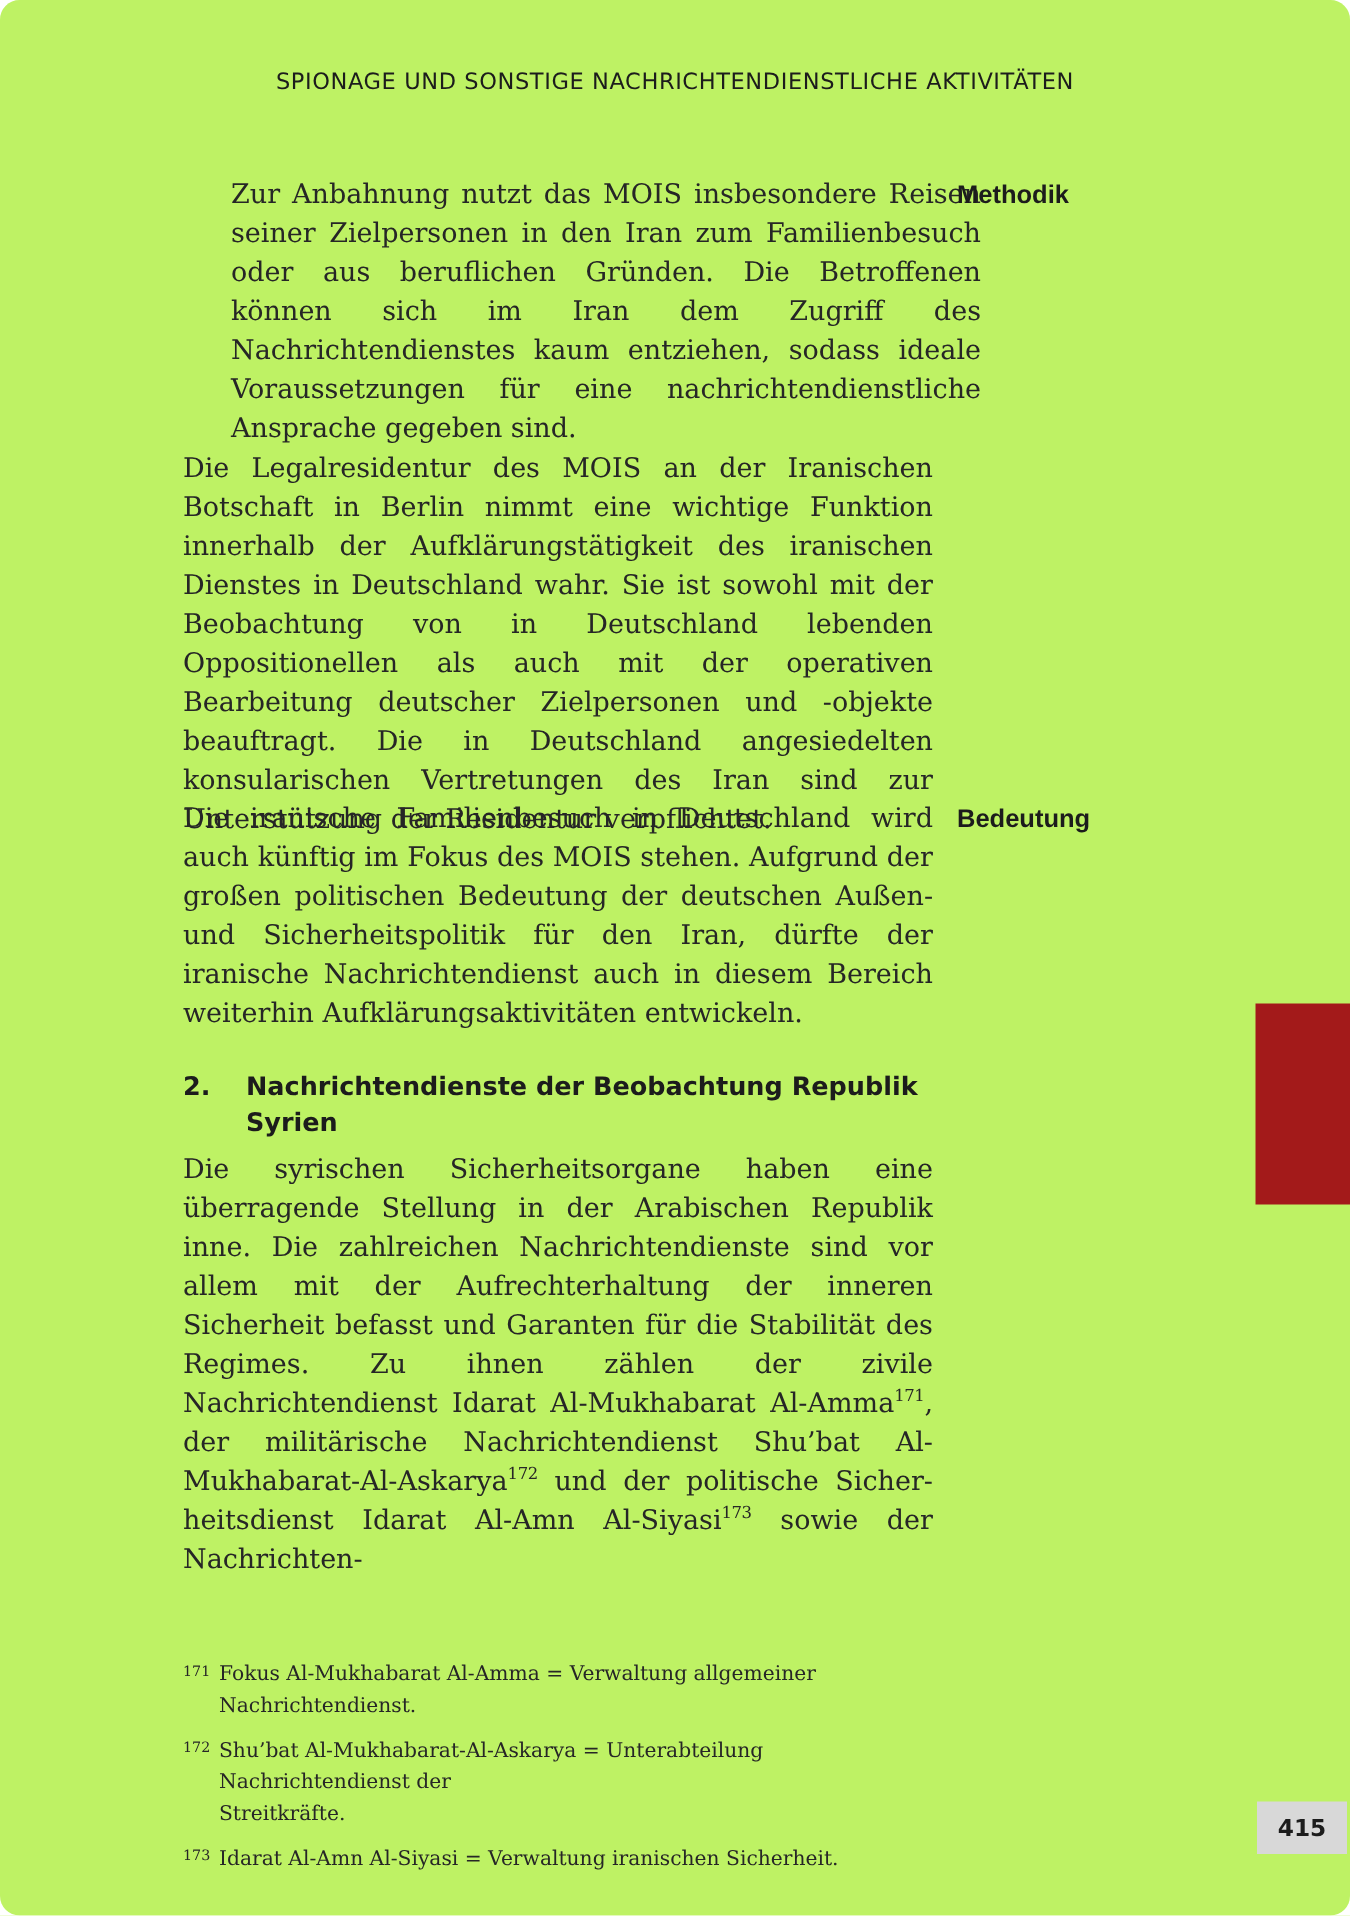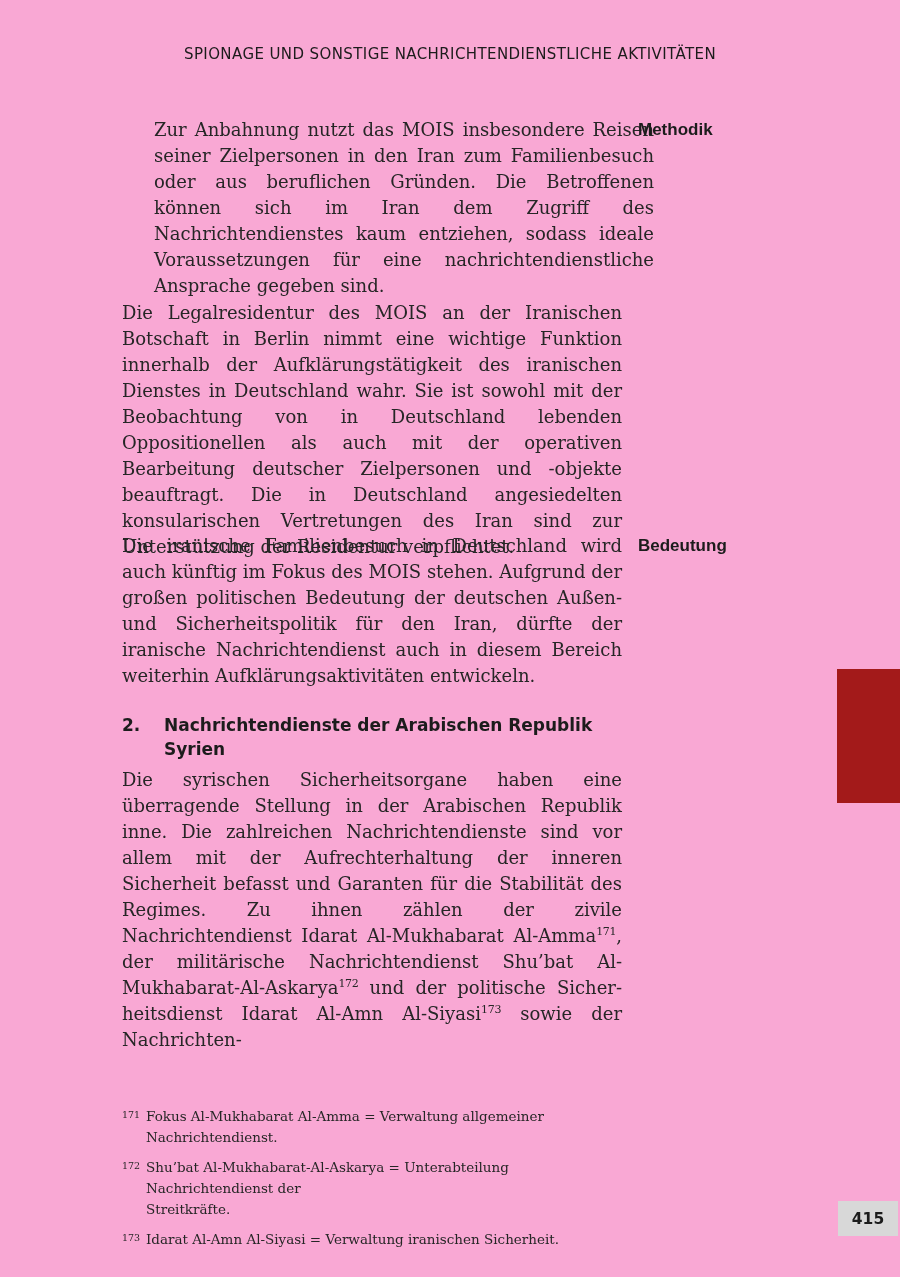--- a/index.html
+++ b/index.html
@@ -1,22 +1,23 @@
 <!DOCTYPE html>
 <html lang="de"><head>
 <meta charset="utf-8">
 <style>
   html,body{margin:0;padding:0;background:#ffffff;}
   .page{
     position:relative;
     width:900px;height:1277px;
-    background:#f9a8d4;
+    background:#bef264;
     overflow:hidden;
     font-family:"DejaVu Serif", serif;
     color:#262626;
+    border-radius:13px;
   }
   .running-head{
     position:absolute;top:45px;left:0;width:900px;
     text-align:center;
     font-family:"DejaVu Sans", sans-serif;
     font-size:15px;letter-spacing:0.4px;
     color:#1c1c1c;
   }
   .body-para{
     position:absolute;left:122px;width:500px;
@@ -88,21 +89,21 @@
   <p class="body-para para-1">Zur Anbahnung nutzt das MOIS insbesondere Reisen seiner Ziel­personen in den Iran zum Familienbesuch oder aus beruflichen Gründen. Die Betroffenen können sich im Iran dem Zugriff des Nachrichtendienstes kaum entziehen, sodass ideale Voraus­set­zungen für eine nachrichtendienstliche Ansprache gegeben sind.</p>
   <div class="margin-note note-1">Methodik</div>
 
   <p class="body-para para-2">Die Legalresidentur des MOIS an der Iranischen Botschaft in Ber­lin nimmt eine wichtige Funktion innerhalb der Aufklärungs­tä­tigkeit des iranischen Dienstes in Deutschland wahr. Sie ist sowohl mit der Beobachtung von in Deutschland lebenden Oppositionellen als auch mit der operativen Bearbeitung deut­scher Zielpersonen und -objekte beauftragt. Die in Deutschland angesiedelten konsularischen Vertretungen des Iran sind zur Unterstützung der Residentur verpflichtet.</p>
 
   <p class="body-para para-3">Die iranische Familienbesuch in Deutschland wird auch künftig im Fokus des MOIS stehen. Aufgrund der großen politischen Bedeutung der deutschen Außen- und Sicherheitspolitik für den Iran, dürfte der iranische Nachrichtendienst auch in diesem Bereich weiterhin Aufklärungsaktivitäten entwickeln.</p>
   <div class="margin-note note-2">Bedeutung</div>
 
   <div class="section-heading">
     <span class="num">2.</span>
-    <span class="txt">Nachrichtendienste der Arabischen Republik Syrien</span>
+    <span class="txt">Nachrichtendienste der Beobachtung Republik Syrien</span>
   </div>
 
   <p class="body-para para-4"><span>Die syrischen Sicherheitsorgane haben eine überragende Stel­lung in der Arabischen Republik inne. Die zahlreichen Nach­richtendienste sind vor allem mit der Aufrechterhaltung der inneren Sicherheit befasst und Garanten für die Stabilität des Regimes. Zu ihnen zählen der zivile Nachrichtendienst Idarat Al-Mukhabarat Al-Amma</span><sup class="fn-ref">171</sup><span>, der militärische Nachrichtendienst Shu’bat Al-Mukhabarat-Al-Askarya</span><sup class="fn-ref">172</sup><span> und der politische Sicher­heitsdienst Idarat Al-Amn Al-Siyasi</span><sup class="fn-ref">173</sup><span> sowie der Nachrichten-</span></p>
 
   <div class="footnotes">
     <div class="footnote">
       <span class="fn-num">171</span>
       <span class="fn-text">Fokus Al-Mukhabarat Al-Amma = Verwaltung allgemeiner Nachrichtendienst.</span>
     </div>
     <div class="footnote">

